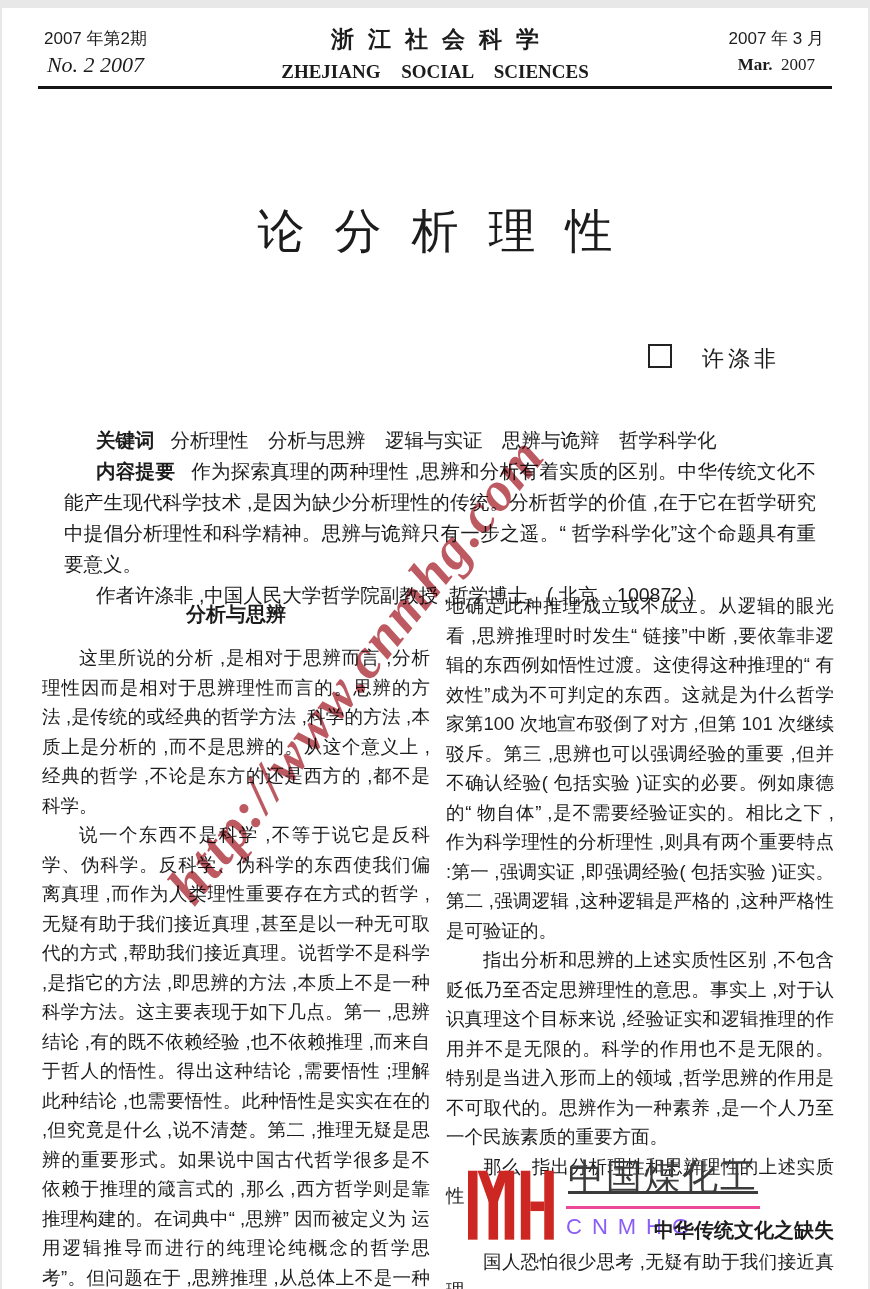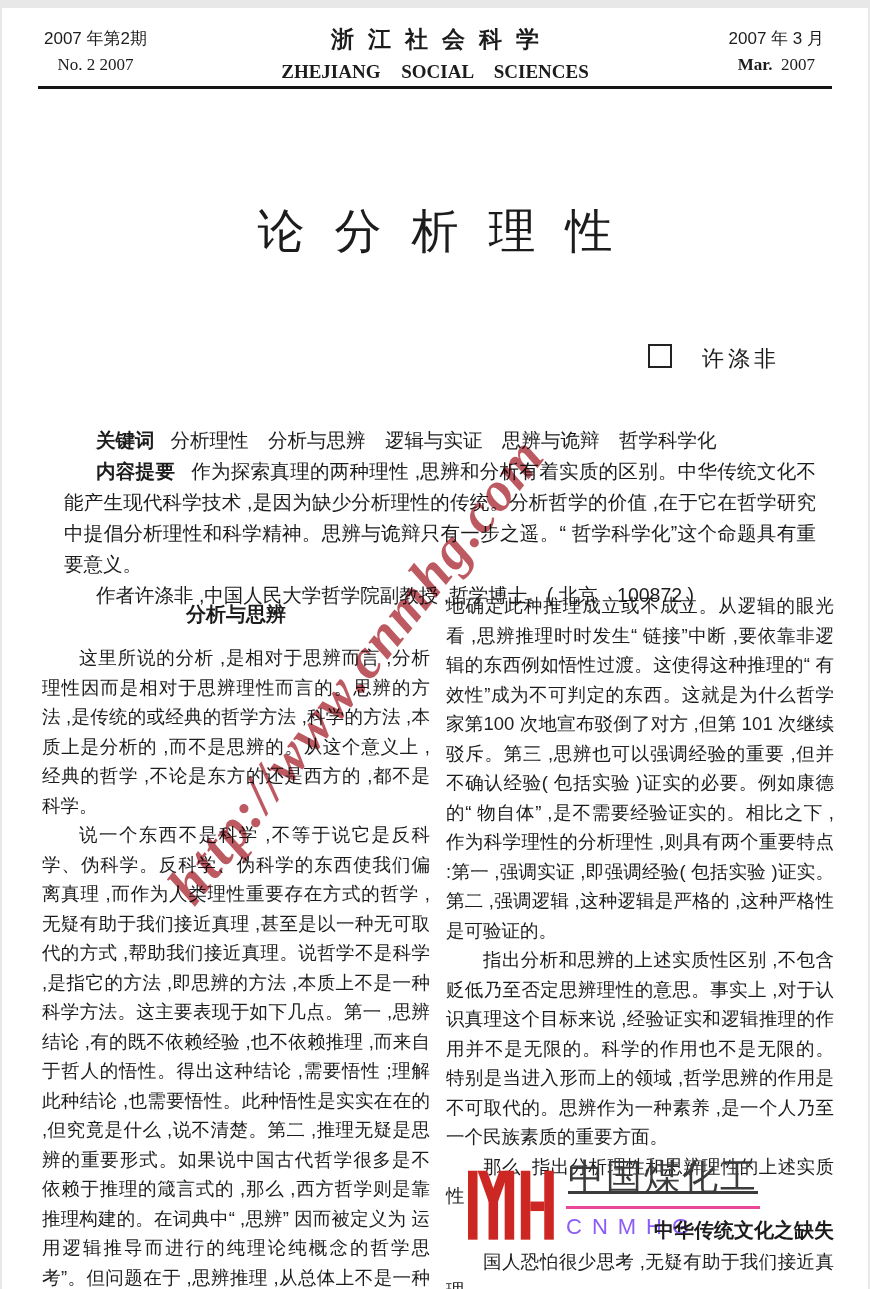--- a/index.html
+++ b/index.html
@@ -3,21 +3,21 @@
 <meta charset="utf-8">
 <style>
   html,body{margin:0;padding:0;background:#e8e8e8;}
   .page{
     position:relative;width:866px;height:1289px;margin:8px auto;
     background:#ffffff;overflow:hidden;color:#1c1c1c;
     font-family:"Liberation Sans","DejaVu Sans",sans-serif;
   }
   
   .hdr-left{position:absolute;left:42px;top:18px;text-align:center;font-size:17px;line-height:26px;}
-  .hdr-left .en{font-family:"Liberation Serif","DejaVu Serif",serif;font-size:17px;}
+  .hdr-left .en{font-family:"Liberation Serif","DejaVu Serif",serif;font-size:22px;font-style:italic;}
   .hdr-center{position:absolute;left:0;right:0;top:16px;text-align:center;}
   .journal-cn{font-size:23px;letter-spacing:14px;text-indent:14px;font-weight:600;}
   .journal-en{font-family:"Liberation Serif","DejaVu Serif",serif;font-size:19px;font-weight:bold;word-spacing:16px;margin-top:6px;text-align:center;}
   .hdr-right{position:absolute;right:44px;top:18px;text-align:center;font-size:17px;line-height:26px;}
   .hdr-right .en{font-family:"Liberation Serif","DejaVu Serif",serif;}
   .hdr-right .en b{font-weight:bold;}
   .hdr-rule{position:absolute;left:36px;right:36px;top:78px;height:3px;background:#151515;}
   
   .title{position:absolute;left:0;right:0;top:192px;text-align:center;
          font-size:47px;font-weight:400;letter-spacing:30px;text-indent:30px;}

